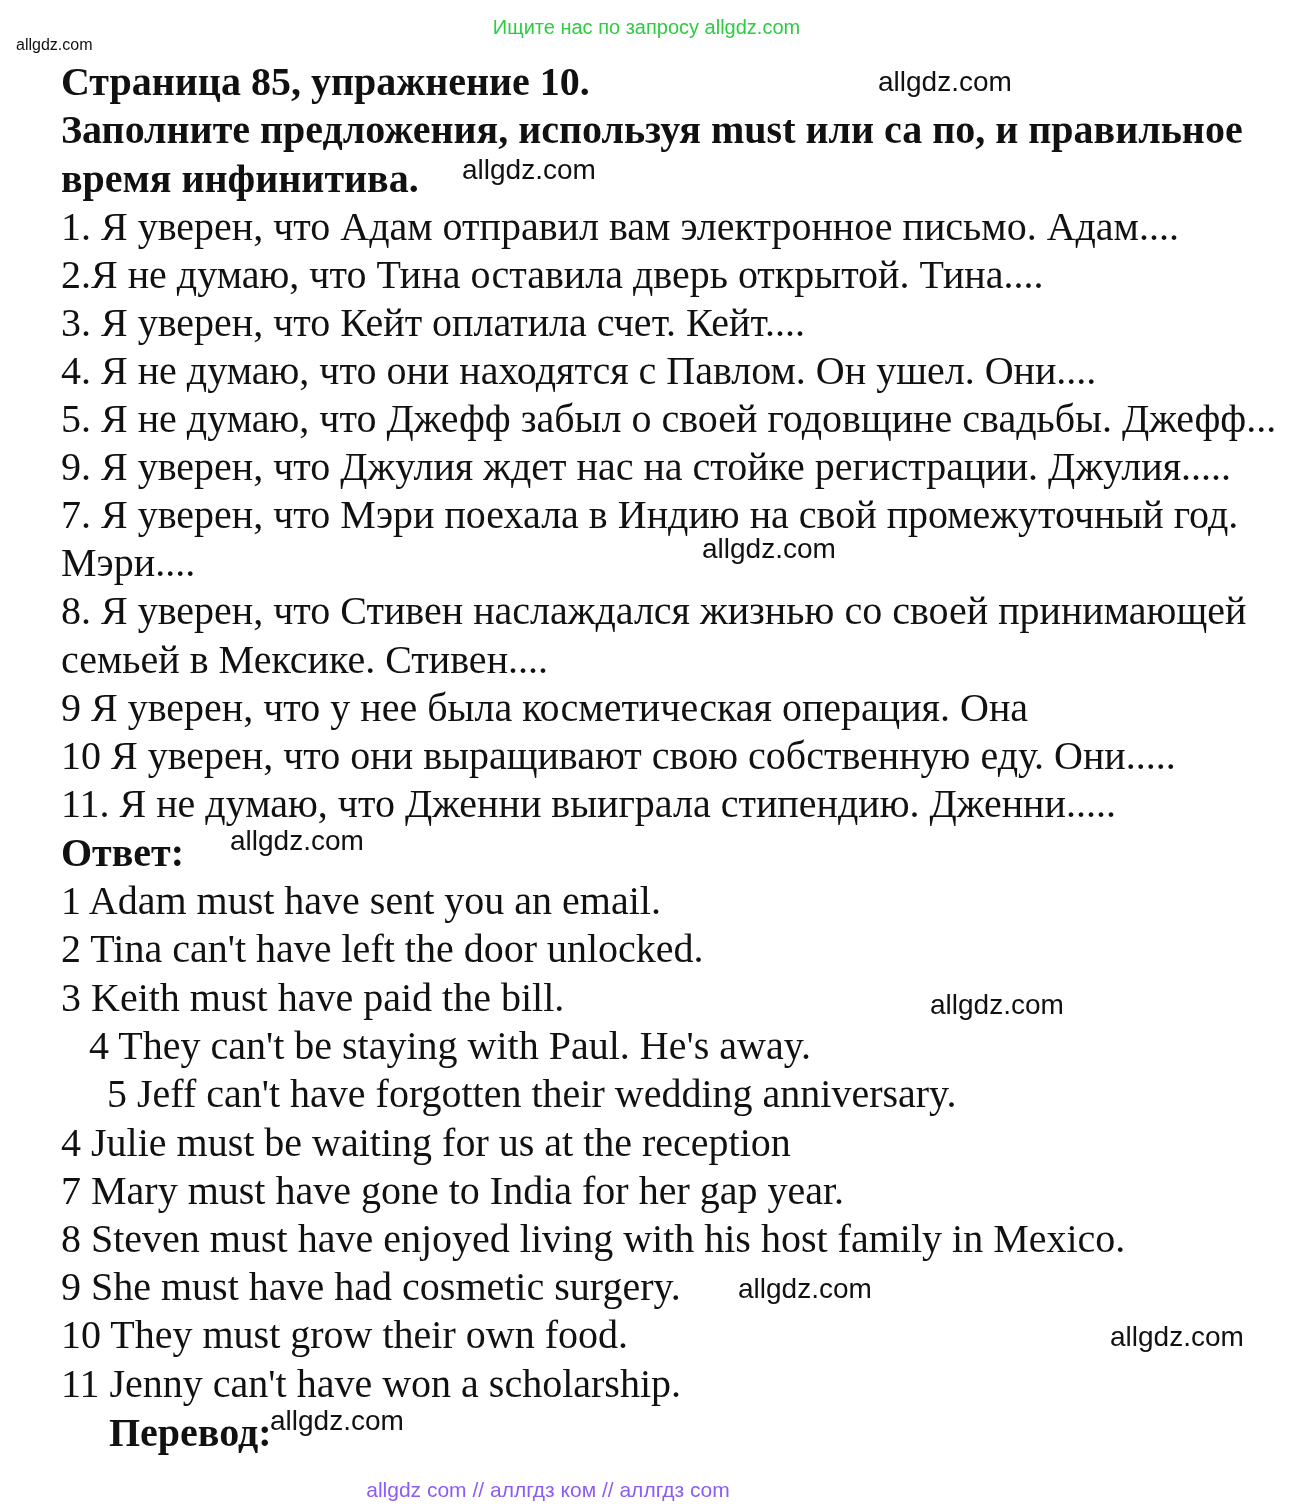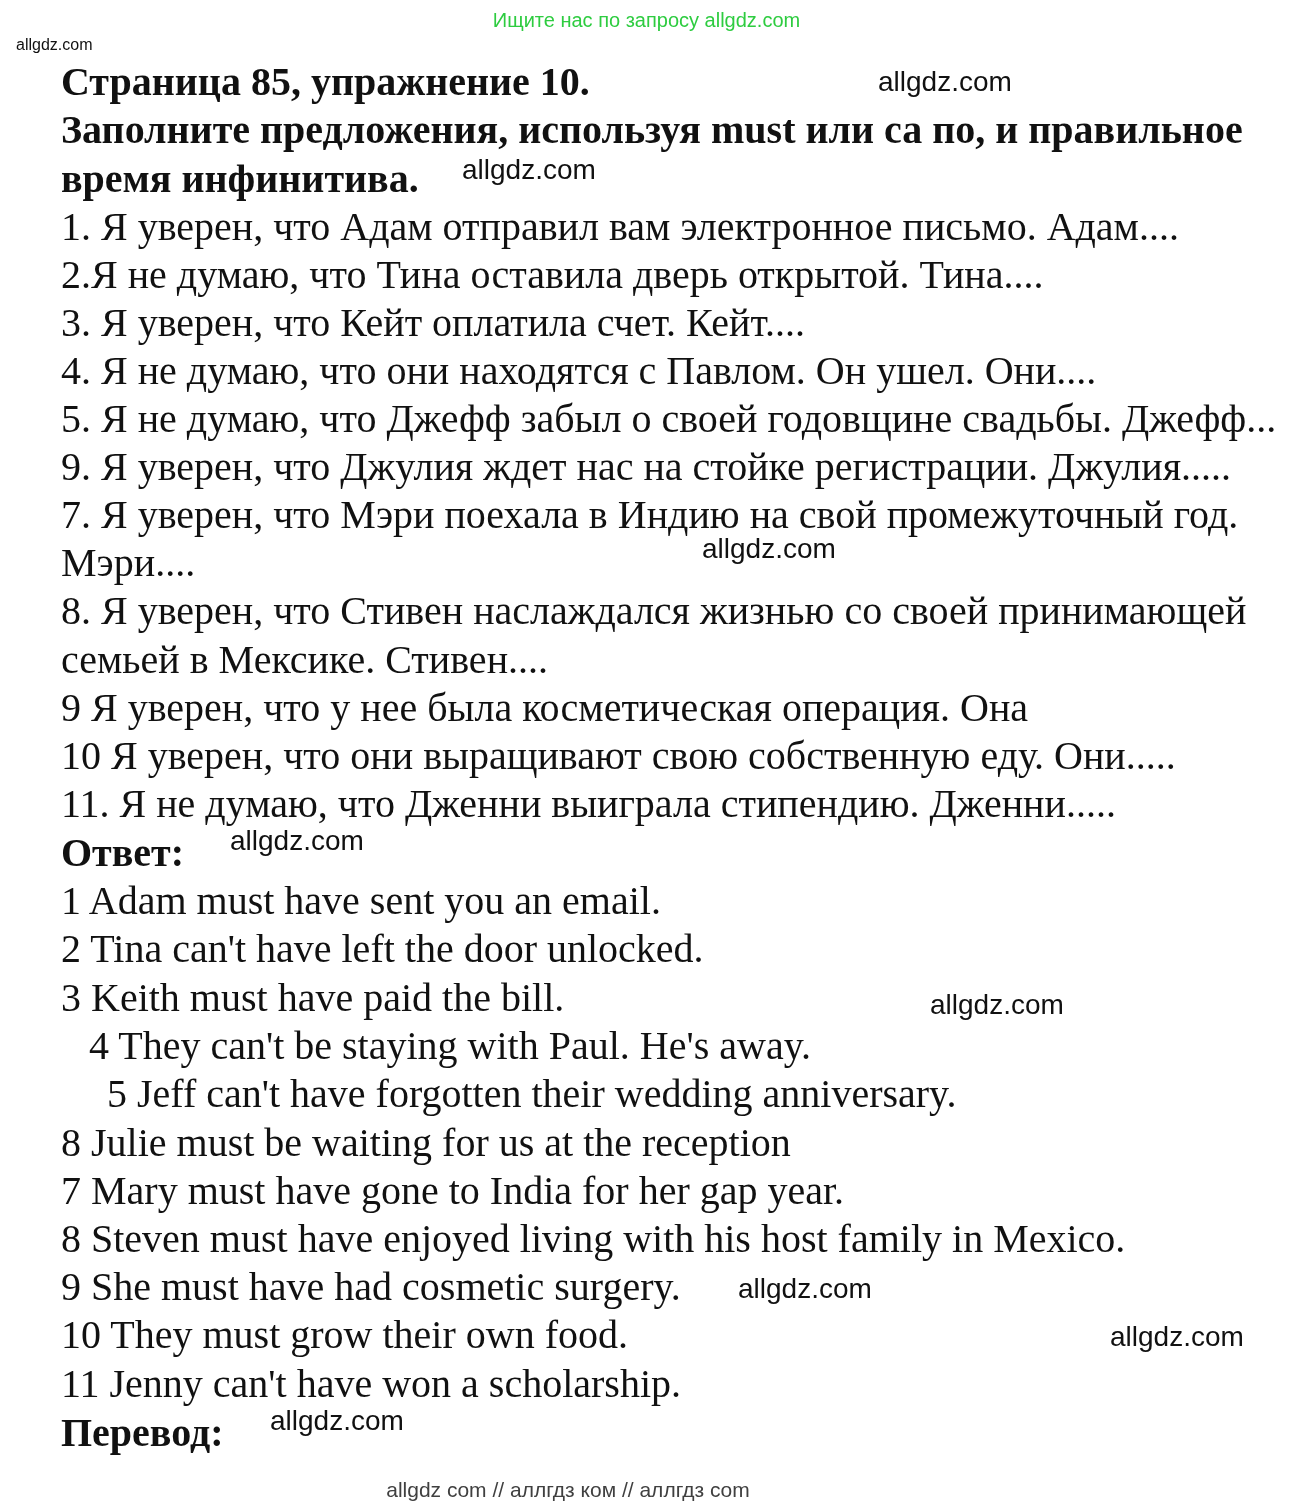--- a/index.html
+++ b/index.html
@@ -1,24 +1,24 @@
 <!DOCTYPE html>
 <html><head>
   <meta charset="utf-8">
   <style>
     html, body { margin:0; padding:0; background:#ffffff; }
     body { width:1293px; height:1510px; position:relative; overflow:hidden; }
-    .top-banner { position:absolute; top:9px; left:0; width:1293px; text-align:center;
+    .top-banner { position:absolute; top:16px; left:0; width:1293px; text-align:center;
       font-family:"Liberation Sans", sans-serif; font-size:20px; color:#2ecc40; }
     .wm { position:absolute; font-family:"Liberation Sans", sans-serif; color:#111; font-size:28px; white-space:nowrap; }
     .wm.small { font-size:16px; }
     .doc { position:absolute; left:61px; font-family:Liberation Serif, serif; color:#111; font-size:40px; white-space:nowrap; }
     .doc.bold { font-weight:bold; }
     .footer { position:absolute; top:1478px; left:0; width:1096px; text-align:center;
-      font-family:"Liberation Sans", sans-serif; font-size:21px; color:#404040;margin-left:20px; }
+      font-family:"Liberation Sans", sans-serif; font-size:21px; color:#8b5cf6; }
   </style>
 </head>
 <body>
 
 <div class="top-banner">Ищите нас по запросу allgdz.com</div>
 <div class="wm small" style="top:36px;left:16px;">allgdz.com</div>
 
 <div class="doc bold" style="top:58px;">Страница 85, упражнение 10.</div>
 <div class="wm" style="top:66px;left:878px;">allgdz.com</div>
 <div class="doc bold" style="top:106px;">Заполните предложения, используя must или са по, и правильное</div>
@@ -42,25 +42,25 @@
 
 <div class="doc bold" style="top:829px;">Ответ:</div>
 <div class="wm" style="top:825px;left:230px;">allgdz.com</div>
 
 <div class="doc" style="top:877px;">1 Adam must have sent you an email.</div>
 <div class="doc" style="top:925px;">2 Tina can't have left the door unlocked.</div>
 <div class="doc" style="top:974px;">3 Keith must have paid the bill.</div>
 <div class="wm" style="top:989px;left:930px;">allgdz.com</div>
 <div class="doc" style="top:1022px;margin-left:28px;">4 They can't be staying with Paul. He's away.</div>
 <div class="doc" style="top:1070px;margin-left:46px;">5 Jeff can't have forgotten their wedding anniversary.</div>
-<div class="doc" style="top:1119px;">8 Julie must be waiting for us at the reception</div>
+<div class="doc" style="top:1119px;">4 Julie must be waiting for us at the reception</div>
 <div class="doc" style="top:1167px;text-align:center;">7 Mary must have gone to India for her gap year.</div>
 <div class="doc" style="top:1215px;">8 Steven must have enjoyed living with his host family in Mexico.</div>
 <div class="doc" style="top:1263px;">9 She must have had cosmetic surgery.</div>
 <div class="wm" style="top:1273px;left:738px;">allgdz.com</div>
 <div class="doc" style="top:1311px;">10 They must grow their own food.</div>
 <div class="wm" style="top:1321px;left:1110px;">allgdz.com</div>
 <div class="doc" style="top:1360px;">11 Jenny can't have won a scholarship.</div>
 
-<div class="doc bold" style="top:1409px;">Перевод:</div>
+<div class="doc bold" style="top:1409px;margin-left:48px;">Перевод:</div>
 <div class="wm" style="top:1405px;left:270px;">allgdz.com</div>
 
 <div class="footer">allgdz com  //  аллгдз ком  //  аллгдз com</div>
 
 </body></html>

